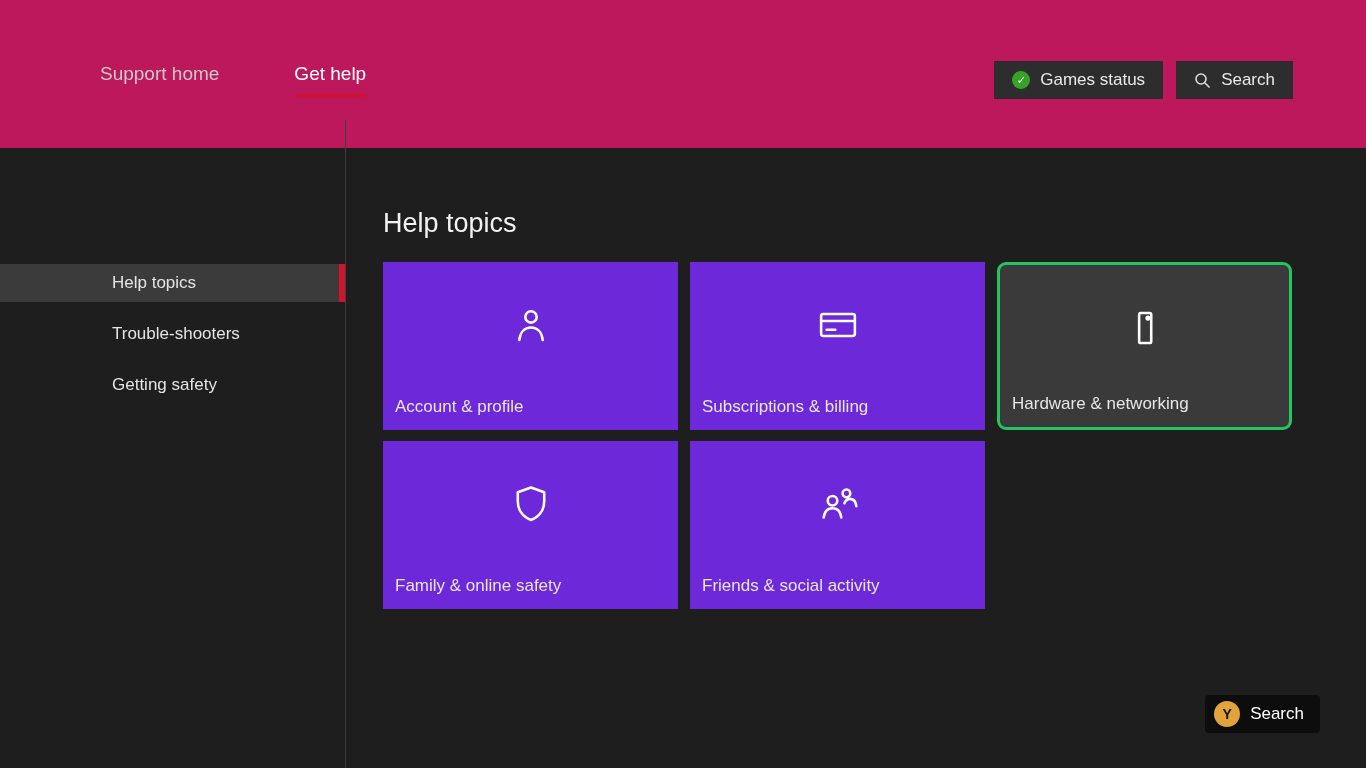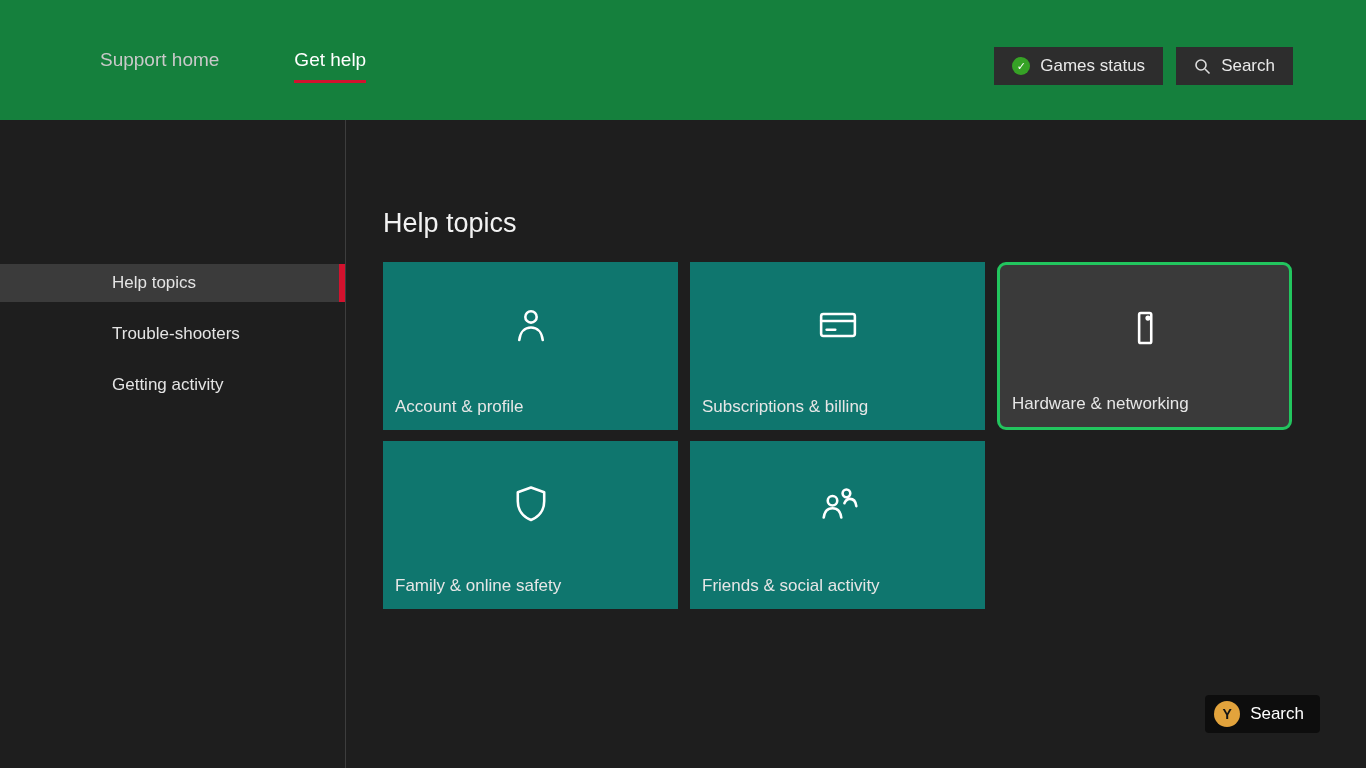--- a/index.html
+++ b/index.html
@@ -7,22 +7,22 @@
   body {
     background:#1e1e1e;
     font-family:"Liberation Sans", sans-serif;
     color:#e9e9e9;
     overflow:hidden;
     position:relative;
   }
 
   
   .topbar {
-    height:120px;
-    background:#15803d;
+    height:148px;
+    background:#be185d;
     display:flex;
     align-items:center;
     padding:12px 73px 0 100px;
   }
   .nav-tab {
     font-size:19px;
     color:#c9c9c9;
     cursor:pointer;
     padding-bottom:9px;
     border-bottom:3px solid transparent;
@@ -93,21 +93,21 @@
     position:absolute;
     left:383px; top:262px;
     width:909px;
     display:grid;
     grid-template-columns:repeat(3, 295px);
     grid-auto-rows:168px;
     gap:11px 12px;
   }
   .card {
     position:relative;
-    background:#0f766e;
+    background:#6d28d9;
     cursor:pointer;
   }
   .card.focused {
     background:#3a3a3a;
     border:3px solid #22c55e;
     border-radius:9px;
   }
   .card-icon {
     position:absolute;
     left:50%; top:63px;
@@ -174,21 +174,21 @@
 </div>
 
 <div class="sidebar">
   <div class="side-item selected">
     <span>Help topics</span>
   </div>
   <div class="side-item">
     <span>Trouble-shooters</span>
   </div>
   <div class="side-item">
-    <span>Getting activity</span>
+    <span>Getting safety</span>
   </div>
 </div>
 
 <div class="main-title">Help topics</div>
 
 <div class="card-grid">
 
   <div class="card">
     <span class="card-icon">
       <svg width="44" height="44" viewBox="0 0 24 24">

